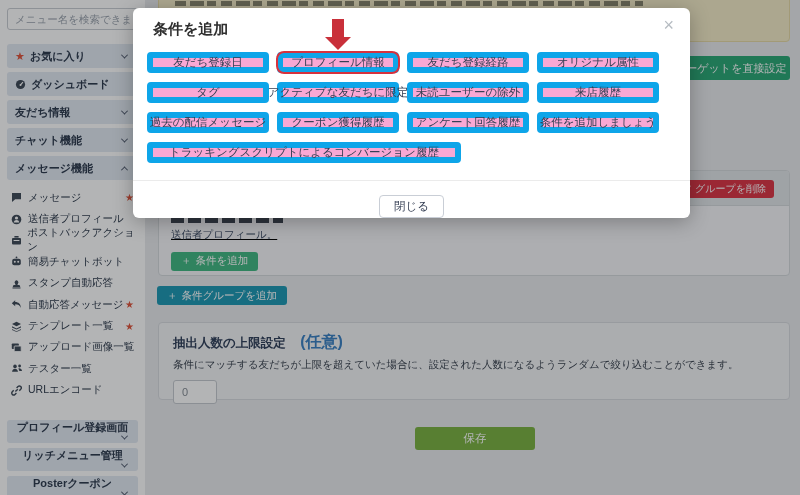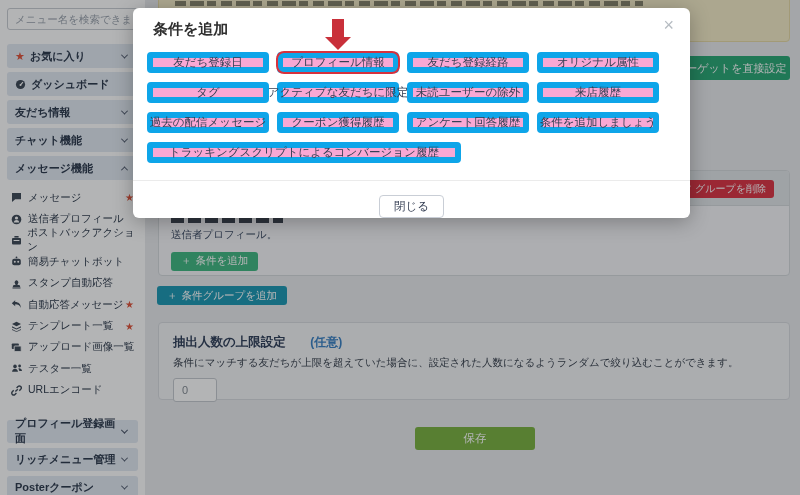--- a/index.html
+++ b/index.html
@@ -15,41 +15,41 @@
   .grp .g-icon { margin-right:5px; display:inline-flex; align-items:center; }
   .grp .red { color:#e0543c; font-size:11px; }
   .chev { width:5px; height:5px; border-right:1.5px solid #4a5568; border-bottom:1.5px solid #4a5568; margin-left:auto; margin-right:3px; }
   .chev-down { transform:rotate(45deg) translate(-1px,-1px); }
   .chev-up { transform:rotate(-135deg) translate(-1px,-1px); }
   .sub-list { margin-top:7px; margin-bottom:6px; }
   .sub { display:flex; align-items:center; height:21.4px; padding-left:3px; font-size:10.5px; color:#2f3b4c; cursor:pointer; }
   .sub .s-icon { width:13px; margin-right:5px; display:inline-flex; align-items:center; justify-content:center; }
   .sub .fav { margin-left:auto; margin-right:4px; color:#e0543c; font-size:10px; }
   .bottom-groups { margin-top:19px; }
-  .bottom-groups .grp { height:23px; margin-bottom:5px; }
+  .bottom-groups .grp { height:23px; margin-bottom:5px;flex-direction:column; }
   svg.icn { display:block; }
 
   
   .content { position:absolute; left:145px; top:0; width:655px; height:495px; background:#e9ebee; z-index:1; }
   .banner { position:absolute; left:13px; width:632px; top:-26px; height:68px; background:#f5edc8; border:1px solid #e6daa6; border-radius:4px; }
   .banner-text { position:absolute; top:26px; left:16px; width:468px; height:5px; opacity:.8;
      background:repeating-linear-gradient(90deg,#6e6c58 0 11px,transparent 11px 15px,#6e6c58 15px 29px,transparent 29px 32px,#6e6c58 32px 41px,transparent 41px 46px); }
   .target-btn { position:absolute; left:495px; width:150px; top:56px; height:24px; background:#2aa876; border-radius:3px; color:#fff; font-size:11px; line-height:24px; text-align:right; padding-right:12px; cursor:pointer; white-space:nowrap; overflow:hidden; }
-  .group-panel { position:absolute; left:13px; width:632px; top:170px; height:106px; background:#f6f7f9; border:1px solid #d5d9dd; border-radius:4px; }
+  .group-panel { position:absolute; left:13px; width:632px; top:170px; height:106px; background:#f6f7f9; border:1px solid #d5d9dd; border-radius:4px;text-decoration:underline; }
   .gp-header { height:35px; background:#e3e6e9; border-bottom:1px solid #d5d9dd; border-radius:3px 3px 0 0; position:relative; }
   .delete-btn { position:absolute; right:15px; top:9px; height:18px; background:#dc3545; color:#fff; font-size:10px; border:none; border-radius:3px; padding:0 8px; display:flex; align-items:center; gap:4px; cursor:pointer; font-family:inherit; }
   .gp-body { padding:11px 12px; }
   .obscured-heading { width:112px; height:6px; margin-bottom:5px;
      background:repeating-linear-gradient(90deg,#3e4450 0 13px,transparent 13px 17px); }
   .gp-hint { font-size:10.5px; color:#3f4d66; margin-bottom:8px; }
   .add-cond-btn { display:inline-flex; align-items:center; gap:4px; background:#42b983; color:#fff; border:none; border-radius:3px; font-size:10.5px; padding:4px 10px; height:19px; cursor:pointer; font-family:inherit; }
   .add-group-btn { position:absolute; left:12px; top:286px; height:19px; display:inline-flex; align-items:center; gap:4px; background:#1e99b4; color:#fff; border:none; border-radius:3px; font-size:10.5px; padding:0 10px; cursor:pointer; font-family:inherit; }
   .limit-panel { position:absolute; left:13px; width:632px; top:322px; height:78px; background:#f4f5f7; border:1px solid #d8dbdf; border-radius:4px; padding:9px 14px; }
   .lp-title { font-size:12.5px; font-weight:bold; color:#31405a; }
-  .lp-optional { font-size:12px; color:#3b82c4; font-weight:bold; margin-left:20px; }
+  .lp-optional { font-size:16px; color:#3b82c4; font-weight:bold; margin-left:10px; }
   .lp-desc { font-size:10.5px; color:#39424e; margin-top:5px; }
   .lp-input { margin-top:8px; width:44px; height:24px; border:1px solid #c6cacf; border-radius:3px; background:#fff; color:#858c94; font-size:11px; padding-left:8px; font-family:inherit; }
   .save-btn { position:absolute; left:270px; top:427px; width:120px; height:23px; background:#7cb342; border:none; border-radius:3px; color:#fff; font-size:11.5px; cursor:pointer; font-family:inherit; }
 
   
   .overlay { position:absolute; inset:0; background:rgba(10,12,16,0.31); z-index:10; }
 
   
   .modal { position:absolute; left:133px; top:8px; width:557px; height:210px; background:#fff; border-radius:6px; z-index:20; box-shadow:0 4px 20px rgba(0,0,0,.28); }
   .modal-title { position:absolute; left:20px; top:12px; font-size:15px; font-weight:bold; color:#2f2f2f; }

